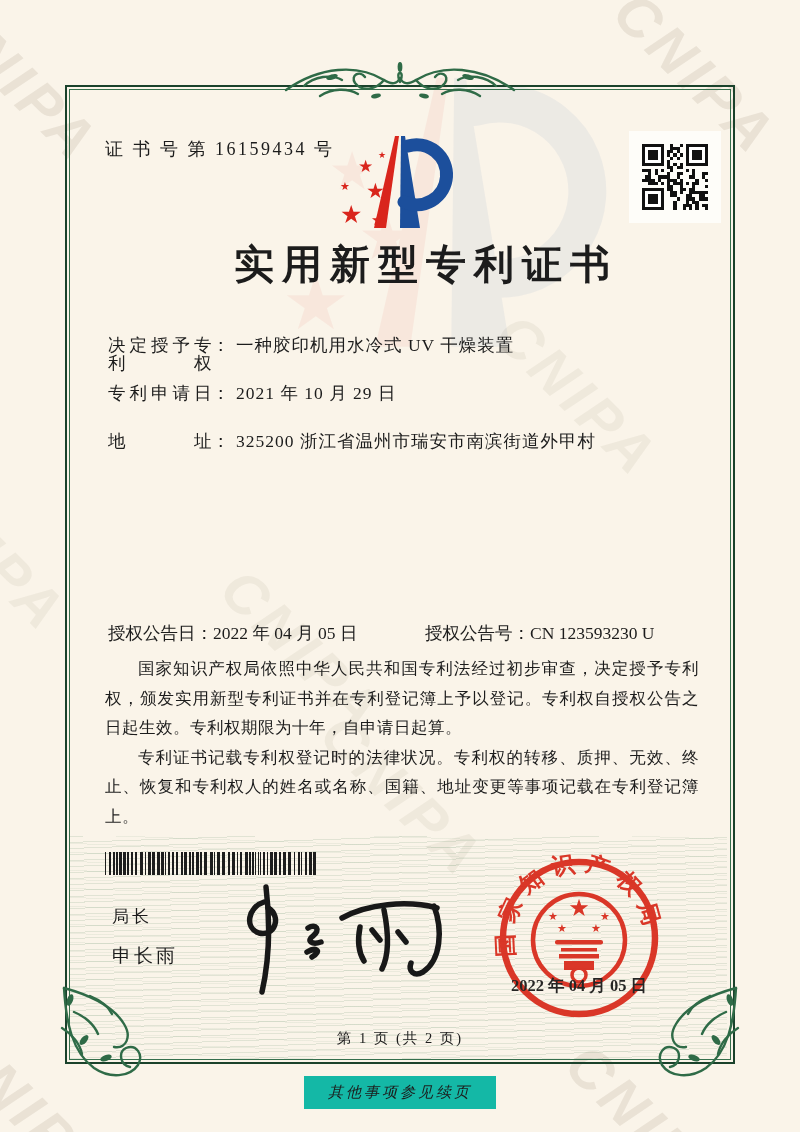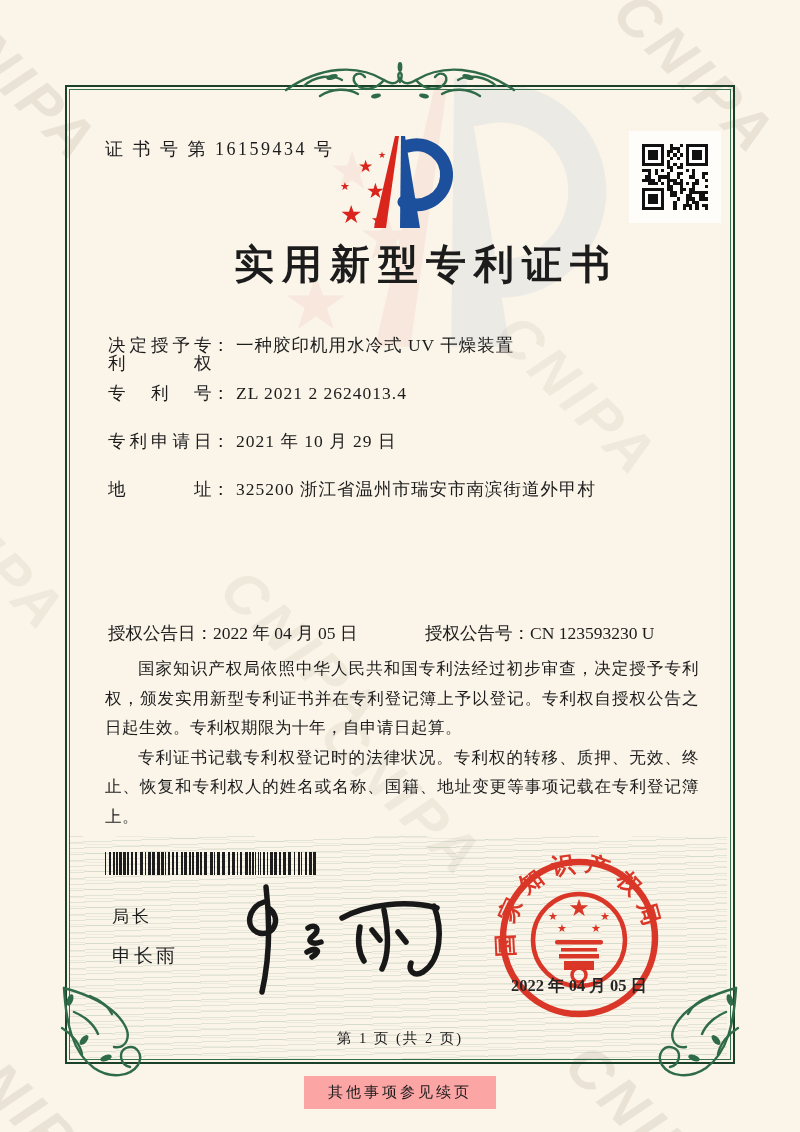--- a/index.html
+++ b/index.html
@@ -71,21 +71,22 @@
     font-family:"Liberation Sans","DejaVu Sans",sans-serif;letter-spacing:3px;
   }
   .sig-script{position:absolute;z-index:3;left:212px;top:880px;}
   .seal{position:absolute;z-index:4;left:489px;top:848px;opacity:.93;}
   .page-info{
     position:absolute;z-index:3;left:65px;top:1029px;width:670px;
     text-align:center;font-size:14.5px;letter-spacing:2px;font-family:Liberation Serif, serif;
   }
   .note-box{
     position:absolute;z-index:3;left:50%;top:1076px;transform:translateX(-50%);
-    background:#fca5a5;padding:7px 24px;font-size:15px;letter-spacing:3px;
+    background:#14b8a6;padding:7px 24px;font-size:15px;letter-spacing:3px;
+    font-style:italic;
   }
 </style>
 </head>
 <body>
 
 <div class="page">
 
   <span class="wm" style="left:-30px;top:-15px;">CNIPA</span>
   <span class="wm" style="left:648px;top:-22px;">CNIPA</span>
   <span class="wm light" style="left:530px;top:300px;">CNIPA</span>
@@ -309,23 +310,20 @@
       </svg>
   </div>
 
   <div class="doc-title">实用新型专利证书</div>
 
   <div class="fields">
     <div class="frow">
       <span class="flabel">决定授予专利权</span><span class="fcolon">：</span><span class="fvalue">一种胶印机用水冷式 UV 干燥装置</span>
     </div>
     <div class="frow">
-      <span class="flabel">专利号</span><span class="fcolon">：</span><span class="fvalue">ZL 2021 2 2624013.4</span>
-    </div>
-    <div class="frow">
       <span class="flabel">专利申请日</span><span class="fcolon">：</span><span class="fvalue">2021 年 10 月 29 日</span>
     </div>
     <div class="frow">
       <span class="flabel">地址</span><span class="fcolon">：</span><span class="fvalue">325200  浙江省温州市瑞安市南滨街道外甲村</span>
     </div>
   </div>
 
   <div class="grant-row">
     <span class="grant-left"><span>授权公告日</span><span>：</span><span>2022 年 04 月 05 日</span></span><span><span>授权公告号</span><span>：</span><span>CN 123593230 U</span></span>
   </div>

